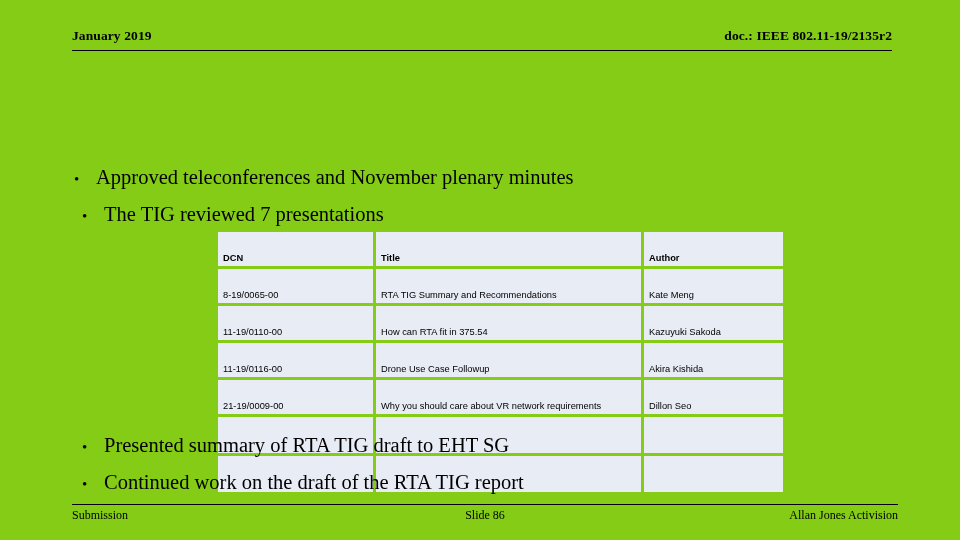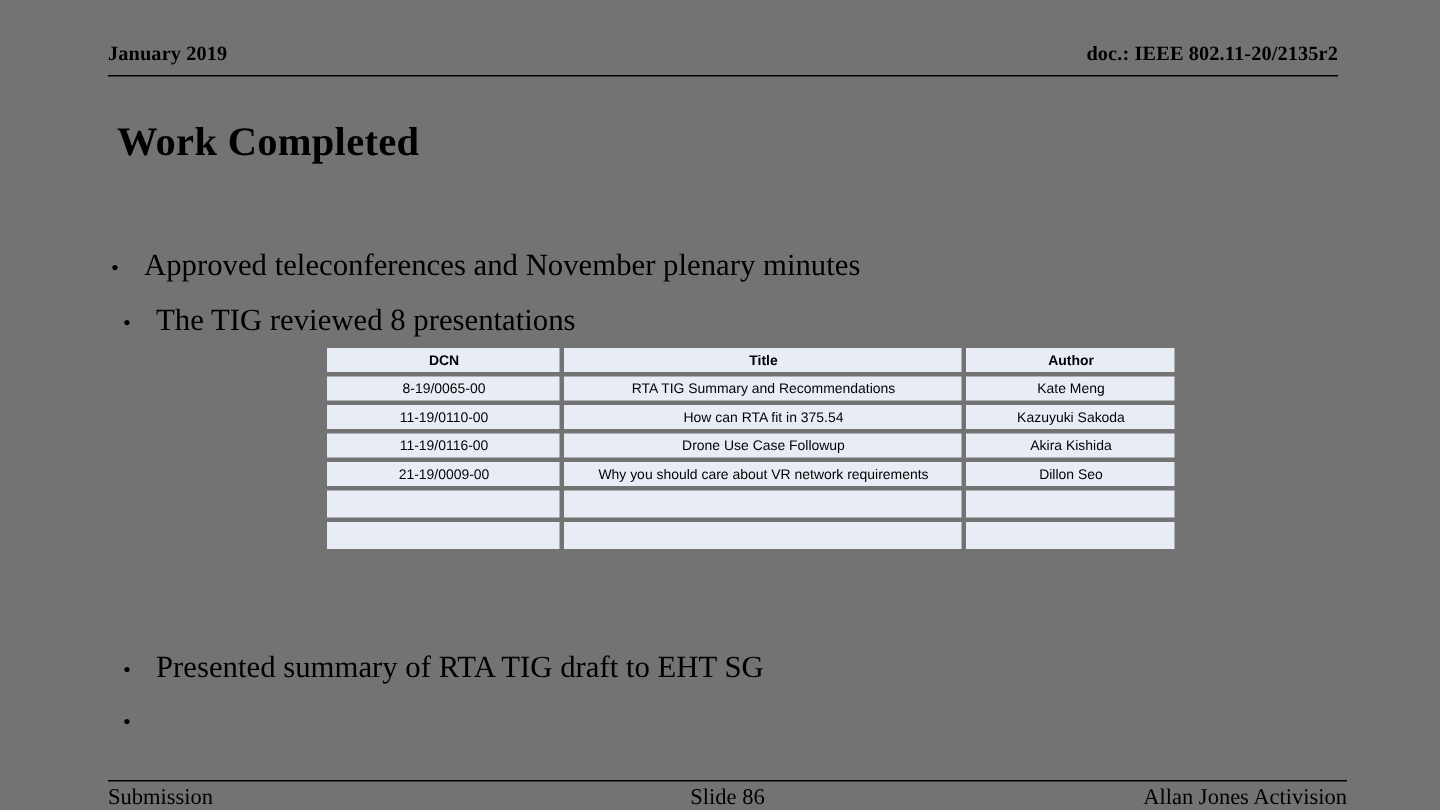--- a/index.html
+++ b/index.html
@@ -14,21 +14,21 @@
     color: #000000;
     overflow: hidden;
     position: relative;
   }
 
   
   .slide {
     position: absolute;
     left: 0; top: 0;
     width: 960px; height: 540px;
-    background: #737373;
+    background: #84cc16;
   }
 
   
   .slide-header {
     position: absolute;
     left: 72px;
     top: 28px;
     width: 820px;
     height: 22px;
     border-bottom: 1.6px solid #000000;
@@ -92,48 +92,48 @@
     left: 215px;
     top: 229px;
     width: 538px;
     border-collapse: separate;
     border-spacing: 3px 3px;
     table-layout: fixed;
     font-family: "Liberation Sans", "DejaVu Sans", sans-serif;
   }
   .ppt-table td, .ppt-table th {
     background: #e8ecf5;
-    padding: 2px 4px 2px 5px;
+    padding: 20px 4px 2px 5px;
     font-size: 9.3px;
     line-height: 11px;
-    text-align: center;
+    text-align: left;
     vertical-align: middle;
     height: 12px;
     overflow: hidden;
     white-space: nowrap;
     font-weight: normal;
   }
   .ppt-table th {
     font-weight: bold;
     font-size: 9.3px;
   }
   .ppt-table .col-dcn  { width: 146px; }
   .ppt-table .col-title { width: 256px; }
   .ppt-table .col-author { width: 130px; }
   .ppt-table tr.empty td { height: 14px; }
 
   
   .slide-footer {
     position: absolute;
     left: 72px;
-    top: 520px;
+    top: 504px;
     width: 826px;
     height: 20px;
     border-top: 1.3px solid #000000;
-    font-size: 15px;
+    font-size: 12px;
   }
   .slide-footer .ft-left {
     position: absolute;
     left: 0;
     top: 3px;
     white-space: nowrap;
   }
   .slide-footer .ft-center {
     position: absolute;
     left: 0;
@@ -149,33 +149,32 @@
     white-space: nowrap;
   }
 </style>
 </head>
 <body>
 
 <div class="slide">
 
   <div class="slide-header">
     <div class="hdr-left">January 2019</div>
-    <div class="hdr-right">doc.: IEEE 802.11-20/2135r2</div>
-  </div>
-
-  <div class="slide-title">Work Completed</div>
+    <div class="hdr-right">doc.: IEEE 802.11-19/2135r2</div>
+  </div>
+
 
   <div class="bullet-group top">
     <div class="bullet indent-1">
       <span class="dot">•</span>
       <span>Approved teleconferences and November plenary minutes</span>
     </div>
     <div class="bullet indent-2">
       <span class="dot">•</span>
-      <span>The TIG reviewed 8 presentations</span>
+      <span>The TIG reviewed 7 presentations</span>
     </div>
   </div>
 
   <table class="ppt-table">
     <thead>
       <tr>
         <th class="col-dcn">DCN</th>
         <th class="col-title">Title</th>
         <th class="col-author">Author</th>
       </tr>
@@ -214,20 +213,21 @@
     </tbody>
   </table>
 
   <div class="bullet-group bottom">
     <div class="bullet indent-2">
       <span class="dot">•</span>
       <span>Presented summary of RTA TIG draft to EHT SG</span>
     </div>
     <div class="bullet indent-2">
       <span class="dot">•</span>
+      <span>Continued work on the draft of the RTA TIG report</span>
     </div>
   </div>
 
   <div class="slide-footer">
     <div class="ft-left">Submission</div>
     <div class="ft-center">Slide 86</div>
     <div class="ft-right">Allan Jones Activision</div>
   </div>
 
 </div>

